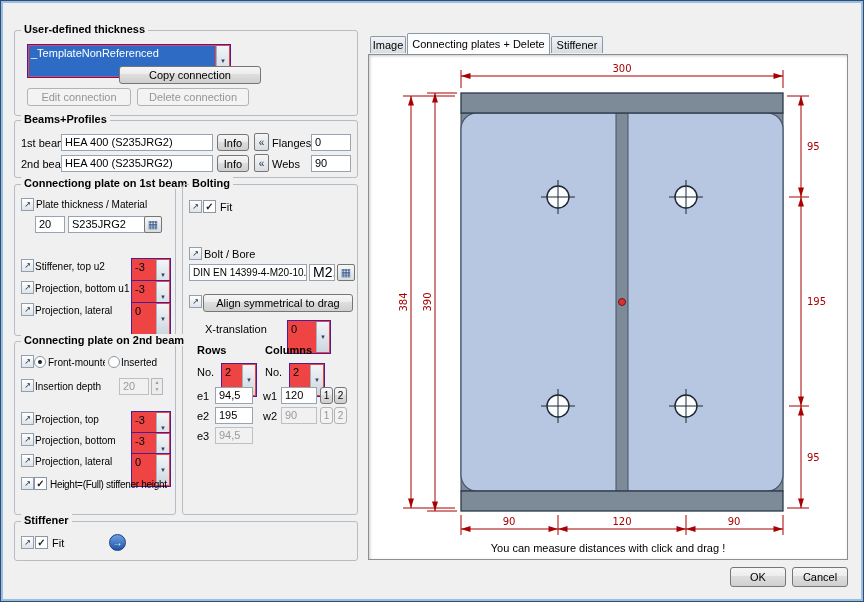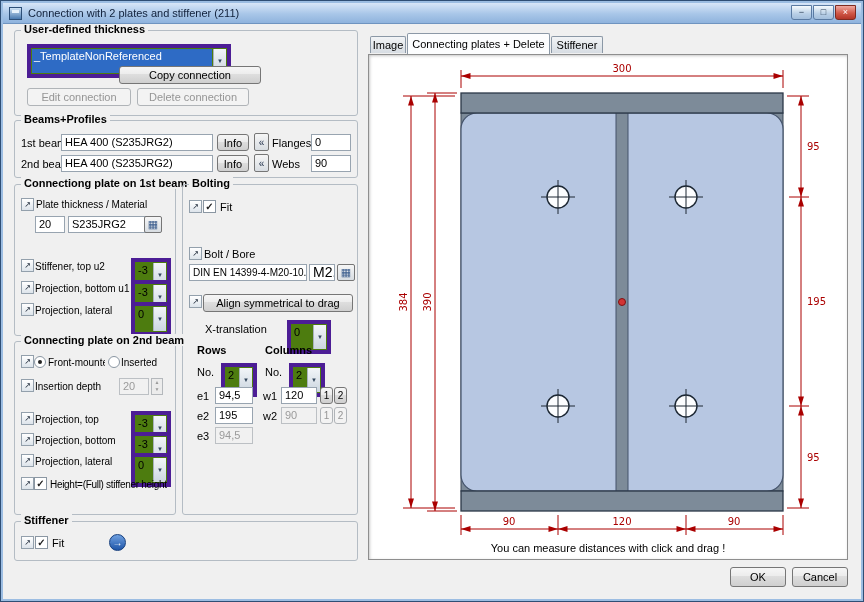--- a/index.html
+++ b/index.html
@@ -28,21 +28,21 @@
   .lbl.small { font-size:10px; }
 
   .field { position:absolute; height:17px; background:#fff; border:1px solid #98a4b0; font-size:11px; line-height:15px;
     padding:0 3px; overflow:hidden; white-space:nowrap; color:#000; }
   .field.dis { background:#f1f1f1; color:#9b9b9b; border-color:#bcc0c4; }
 
   .btn { position:absolute; display:flex; align-items:center; justify-content:center; font-size:11px; color:#000;
     background:linear-gradient(#f6f6f6,#ececec 45%,#dedede 46%,#cfcfcf); border:1px solid #767676; border-radius:3px; cursor:default; }
   .btn.dis { color:#959595; background:#f3f3f3; border-color:#b0b4b8; }
 
-  .combo { position:absolute; height:34px; background:#4d7c0f; border:4px solid #4c1d95; }
+  .combo { position:absolute; height:34px; background:#ef4444; border:1px solid #4c1d95; }
   .combo .cval { position:absolute; left:1px; top:1px; right:15px; bottom:1px; font-size:11px; line-height:14px;
     padding:0 2px; overflow:hidden; white-space:nowrap; }
   .combo .cbtn { position:absolute; top:1px; right:1px; bottom:1px; width:13px; display:flex; align-items:center;
     justify-content:center; font-size:6px; color:#33465c; background:linear-gradient(#f2f5f8,#ccd6e0); border-left:1px solid #a8b2bc; }
   .combo.sel .cval { background:#2e6bc5; color:#fff; }
 
   .icon { position:absolute; width:13px; height:13px; border:1px solid #93a0ac; display:flex; align-items:center;
     justify-content:center; font-size:8px; line-height:8px; color:#1c2838; background:linear-gradient(#ffffff,#dde4eb); }
   .check { position:absolute; width:13px; height:13px; border:1px solid #8a96a2; background:#fff; display:flex;
     align-items:center; justify-content:center; font-size:10px; font-weight:bold; color:#1a1a1a; line-height:10px; }
@@ -65,27 +65,20 @@
   .panel { position:absolute; background:#fff; border:1px solid #8e8e8e; box-shadow:inset 1px 1px 3px rgba(0,0,0,.22); }
   .hint { position:absolute; left:0; right:0; text-align:center; font-size:11px; color:#000; }
 
   svg text { font-family:"DejaVu Sans", sans-serif; font-size:10px; fill:#aa0000; }
 </style>
 </head>
 <body>
 
 <div class="window">
 
-  <div class="titlebar">
-    <span class="appicon"></span>
-    <span class="wtitle">Connection with 2 plates and stiffener (211)</span>
-    <span class="cap" style="right:49px">−</span>
-    <span class="cap" style="right:27px">□</span>
-    <span class="cap close" style="right:5px">×</span>
-  </div>
 
   <div class="group" style="left:14px;top:30px;width:344px;height:86px">
     <span class="legend">User-defined thickness</span>
     <div class="combo sel" style="left:12px;top:13px;width:204px">
       <span class="cval">_TemplateNonReferenced</span>
       <span class="cbtn">▼</span>
     </div>
     <div class="btn" style="left:104px;top:35px;width:142px;height:18px">Copy connection</div>
     <div class="btn dis" style="left:12px;top:57px;width:104px;height:18px">Edit connection</div>
     <div class="btn dis" style="left:122px;top:57px;width:112px;height:18px">Delete connection</div>

